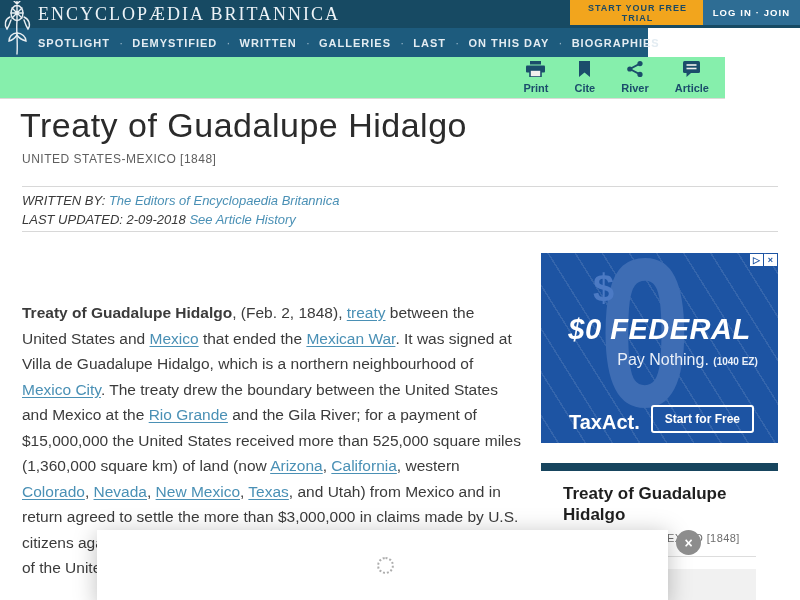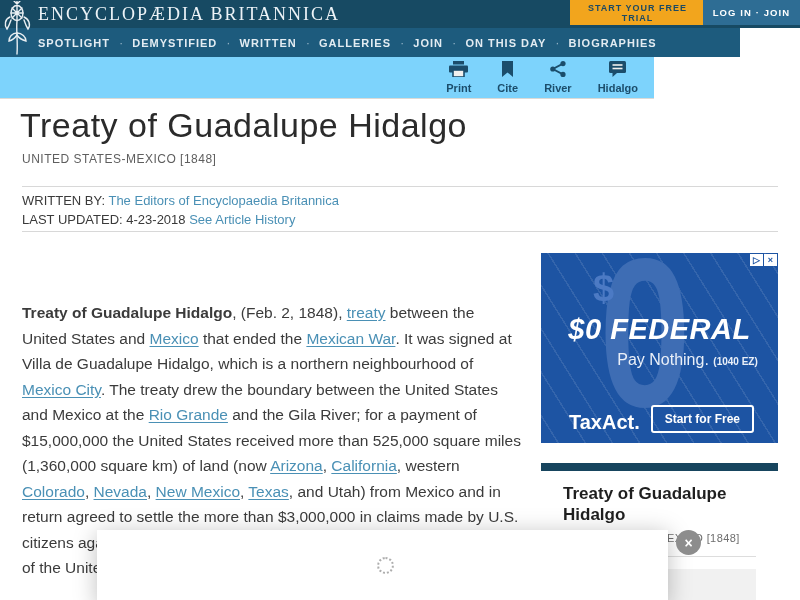--- a/index.html
+++ b/index.html
@@ -1,39 +1,39 @@
 <!DOCTYPE html>
 <html><head>
 <meta charset="utf-8">
 <style>
   html,body{margin:0;padding:0;}
   body{width:800px;height:600px;overflow:hidden;font-family:"Liberation Sans",sans-serif;background:#fff;}
   .page{position:relative;width:800px;height:600px;overflow:hidden;background:#fff;}
 
   
   .header-top{position:absolute;top:0;left:0;width:800px;height:28px;background:#174A63;}
-  .header-nav{position:absolute;top:28px;left:0;width:740px;height:29px;background:#1D5B7D;display:flex;align-items:center;padding-left:38px;box-sizing:border-box;}
+  .header-nav{position:absolute;top:28px;left:0;width:648px;height:29px;background:#1D5B7D;display:flex;align-items:center;padding-left:38px;box-sizing:border-box;}
   .logo{position:absolute;top:1px;left:3px;width:30px;height:55px;z-index:3;}
   .brand{position:absolute;left:38px;top:0;height:16px;line-height:29px;font-family:"Liberation Serif",serif;font-size:18px;letter-spacing:2px;color:#EDF3F7;cursor:pointer;white-space:nowrap;}
   .trial-btn{position:absolute;left:570px;top:0;width:133px;height:25px;background:#F2A51D;color:#1D4A63;font-size:9px;font-weight:bold;letter-spacing:1px;border:none;font-family:"Liberation Sans",sans-serif;cursor:pointer;padding-left:8px;}
   .login-btn{position:absolute;left:703px;top:0;width:97px;height:25px;background:#2E6D94;color:#FFFFFF;font-size:9.5px;font-weight:bold;letter-spacing:1.1px;border:none;font-family:"Liberation Sans",sans-serif;cursor:pointer;text-align:center;}
   .nav-link{color:#E3ECF2;font-size:11px;letter-spacing:1px;text-decoration:none;font-weight:bold;cursor:pointer;white-space:nowrap;}
   .nav-dot{color:#8FB0C4;margin:0 9px;font-size:13px;}
   .search-btn{position:absolute;right:13px;top:33px;width:20px;height:20px;cursor:pointer;}
 
   
-  .action-bar{position:absolute;top:57px;left:0;width:654px;height:42px;background:#7dd3fc;border-bottom:1px solid #DCDAD6;display:flex;justify-content:flex-end;align-items:center;gap:26px;padding-right:16px;box-sizing:border-box;}
+  .action-bar{position:absolute;top:57px;left:0;width:725px;height:42px;background:#86efac;border-bottom:1px solid #DCDAD6;display:flex;justify-content:flex-end;align-items:center;gap:26px;padding-right:16px;box-sizing:border-box;}
   .action{display:flex;flex-direction:column;align-items:center;gap:3px;color:#1B4D6B;font-size:11px;font-weight:bold;cursor:pointer;}
 
   
   .title{position:absolute;left:20px;top:106px;margin:0;font-size:34px;font-weight:300;color:#2B2B2B;letter-spacing:0.5px;white-space:nowrap;}
   .subtitle{position:absolute;left:22px;top:152px;font-size:12px;color:#5E5E5E;letter-spacing:0.5px;}
   .rule{position:absolute;left:22px;width:756px;height:1px;background:#D8D8D8;}
   .rule1{top:186px;} .rule2{top:231px;}
-  .byline{position:absolute;left:22px;top:192px;font-size:13px;color:#3A3A3A;line-height:18.5px;}
+  .byline{position:absolute;left:22px;top:192px;font-size:13px;color:#3A3A3A;line-height:18.5px;font-style:italic;}
   .byline a{color:#4A90B5;text-decoration:none;cursor:pointer;}
 
   
   .article-body{position:absolute;left:22px;top:255px;width:501px;font-size:15.5px;line-height:25.5px;color:#3B3B3B;margin-top:45px;}
   .article-body p{margin:0 0 14px 0;}
   .lead-bold{font-weight:bold;}
   a.body-link{color:#4A90B5;text-decoration:underline;text-underline-offset:2px;cursor:pointer;}
 
   
   .sidebar-ad{position:absolute;left:541px;top:253px;width:237px;height:190px;background:#1D54A3;overflow:hidden;cursor:pointer;}
@@ -75,21 +75,21 @@
   </div>
   <nav class="header-nav">
     <a class="nav-link">SPOTLIGHT</a>
     <span class="nav-dot">·</span>
     <a class="nav-link">DEMYSTIFIED</a>
     <span class="nav-dot">·</span>
     <a class="nav-link">WRITTEN</a>
     <span class="nav-dot">·</span>
     <a class="nav-link">GALLERIES</a>
     <span class="nav-dot">·</span>
-    <a class="nav-link">JOIN</a>
+    <a class="nav-link">LAST</a>
     <span class="nav-dot">·</span>
     <a class="nav-link">ON THIS DAY</a>
     <span class="nav-dot">·</span>
     <a class="nav-link">BIOGRAPHIES</a>
   </nav>
   <span class="search-btn">
     <svg viewBox="0 0 20 20">
         <circle cx="8" cy="8" r="5.3" stroke="#FFFFFF" stroke-width="2" fill="none"></circle>
         <line x1="12.2" y1="12.2" x2="17" y2="17" stroke="#FFFFFF" stroke-width="2.2"></line>
       </svg>
@@ -141,35 +141,35 @@
     </div>
     <div class="action">
       <span>
         <svg width="17" height="16" viewBox="0 0 17 16" fill="#1B4D6B">
             <rect x="0" y="0" width="17" height="12" rx="1.5"></rect>
             <path d="M3.5 12 v4 l4.5 -4 z"></path>
             <line x1="3.5" y1="4" x2="13.5" y2="4" stroke="#F1F0EE" stroke-width="1.6"></line>
             <line x1="3.5" y1="7.5" x2="13.5" y2="7.5" stroke="#F1F0EE" stroke-width="1.6"></line>
           </svg>
       </span>
-      <span>Hidalgo</span>
+      <span>Article</span>
     </div>
   </div>
 
   <h1 class="title">Treaty of Guadalupe Hidalgo</h1>
   <div class="subtitle">UNITED STATES-MEXICO [1848]</div>
   <div class="rule rule1"></div>
   <div class="byline">
     <div>
       <span>WRITTEN BY:</span>
       <a>The Editors of Encyclopaedia Britannica</a>
     </div>
     <div>
       <span>LAST UPDATED:</span>
-      <span>4-23-2018</span>
+      <span>2-09-2018</span>
       <a>See Article History</a>
     </div>
   </div>
   <div class="rule rule2"></div>
 
   <div class="article-body">
     <p><span class="lead-bold">Treaty of Guadalupe Hidalgo</span><span>, (Feb. 2, 1848), </span><a class="body-link">treaty</a><span> between the United States and </span><a class="body-link">Mexico</a><span> that ended the </span><a class="body-link">Mexican War</a><span>. It was signed at Villa de Guadalupe Hidalgo, which is a northern neighbourhood of </span><a class="body-link">Mexico City</a><span>. The treaty drew the boundary between the United States and Mexico at the </span><a class="body-link">Rio Grande</a><span> and the Gila River; for a payment of $15,000,000 the United States received more than 525,000 square miles (1,360,000 square km) of land (now </span><a class="body-link">Arizona</a><span>, </span><a class="body-link">California</a><span>, western </span><a class="body-link">Colorado</a><span>, </span><a class="body-link">Nevada</a><span>, </span><a class="body-link">New Mexico</a><span>, </span><a class="body-link">Texas</a><span>, and Utah) from Mexico and in return agreed to settle the more than $3,000,000 in claims made by U.S. citizens against Mexico. With this annexation, the continental expansion of the United States was completed except for the land added in the</span></p>
     <p>The treaty</p>
   </div>
 

